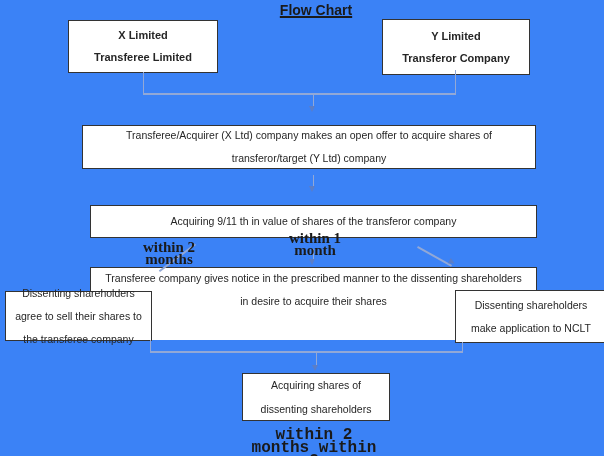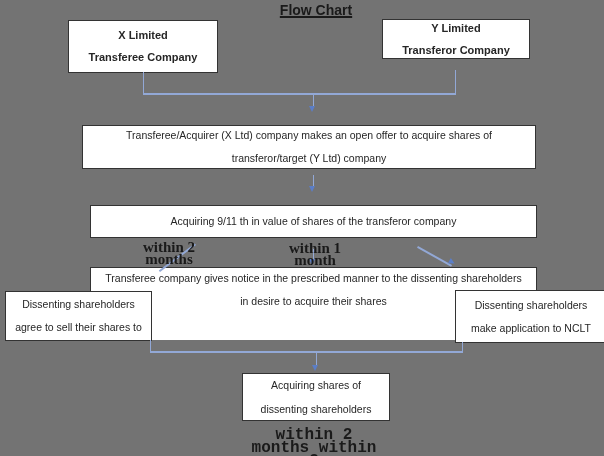--- a/index.html
+++ b/index.html
@@ -1,17 +1,17 @@
 <!DOCTYPE html>
 <html><head>
 <meta charset="utf-8">
 <style>
   html,body{margin:0;padding:0;background:#fff;}
   #canvas{
-    position:relative;width:604px;height:456px;background:#737373;
+    position:relative;width:604px;height:456px;background:#3b82f6;
     font-family:"Liberation Sans",sans-serif;color:#262626;overflow:hidden;
   }
   .title{
     position:absolute;left:14px;top:2px;width:604px;text-align:center;
     font-size:14px;font-weight:bold;text-decoration:underline;
     text-decoration-thickness:2px;color:#1a1a1a;z-index:5;
   }
   .box{
     position:absolute;background:#ffffff;border:1.5px solid #333333;
     box-sizing:border-box;text-align:center;z-index:2;
@@ -43,40 +43,41 @@
 
   <div class="title">Flow Chart</div>
 
   <div class="box under fs105" style="left:90px;top:267px;width:447px;height:73px;padding-top:3px;">
     <div class="ln">Transferee company gives notice in the prescribed manner to the dissenting shareholders</div>
     <div class="ln">in desire to acquire their shares</div>
   </div>
 
   <div class="box bold fs11 gap8" style="left:68px;top:20px;width:150px;height:53px;">
     <div class="ln">X Limited</div>
-    <div class="ln">Transferee Company</div>
+    <div class="ln">Transferee Limited</div>
   </div>
 
-  <div class="box bold fs11 gap8" style="left:382px;top:19px;width:148px;height:40px;">
+  <div class="box bold fs11 gap8" style="left:382px;top:19px;width:148px;height:56px;">
     <div class="ln">Y Limited</div>
     <div class="ln">Transferor Company</div>
   </div>
 
   <div class="box fs105" style="left:82px;top:125px;width:454px;height:44px;">
     <div class="ln">Transferee/Acquirer (X Ltd) company makes an open offer to acquire shares of</div>
     <div class="ln">transferor/target (Y Ltd) company</div>
   </div>
 
   <div class="box fs105" style="left:90px;top:205px;width:447px;height:33px;">
     <div class="ln">Acquiring 9/11 th in value of shares of the transferor company</div>
   </div>
 
   <div class="box overlay fs105" style="left:5px;top:291px;width:147px;height:50px;">
     <div class="ln">Dissenting shareholders</div>
     <div class="ln">agree to sell their shares to</div>
+    <div class="ln">the transferee company</div>
   </div>
 
   <div class="box overlay fs105" style="left:455px;top:290px;width:152px;height:53px;justify-content:flex-start;padding-top:7px;">
     <div class="ln">Dissenting shareholders</div>
     <div class="ln">make application to NCLT</div>
   </div>
 
   <div class="box fs105" style="left:242px;top:373px;width:148px;height:48px;line-height:16px;">
     <div class="ln">Acquiring shares of</div>
     <div class="ln">dissenting shareholders</div>
@@ -98,20 +99,20 @@
   <div class="diag" style="left:418px;top:246px;width:39px;transform:rotate(29.2deg);"></div>
   <div class="ah" style="left:448.5px;top:259px;transform:rotate(-61deg);"></div>
 
   <div class="conn" style="left:149.5px;top:340px;width:1.5px;height:12px;"></div>
   <div class="conn" style="left:461.5px;top:342px;width:1.5px;height:10px;"></div>
   <div class="conn" style="left:149.5px;top:351px;width:313px;height:1.5px;"></div>
   <div class="conn" style="left:315.5px;top:352px;width:1.5px;height:14px;"></div>
   <div class="ah" style="left:312px;top:365px;"></div>
 
   <div class="slabel" style="left:133px;top:241px;width:72px;">within 2 months</div>
-  <div class="slabel" style="left:280px;top:242px;width:70px;">within 1 month</div>
+  <div class="slabel" style="left:280px;top:232px;width:70px;">within 1 month</div>
 
   <div class="slabel" style="left:244px;top:429px;width:140px;font-size:16px;line-height:13px;font-family:Liberation Mono, monospace;">
     <div>within 2 months within 2</div>
     <div>months</div>
   </div>
 
 </div>
 
 </body></html>

